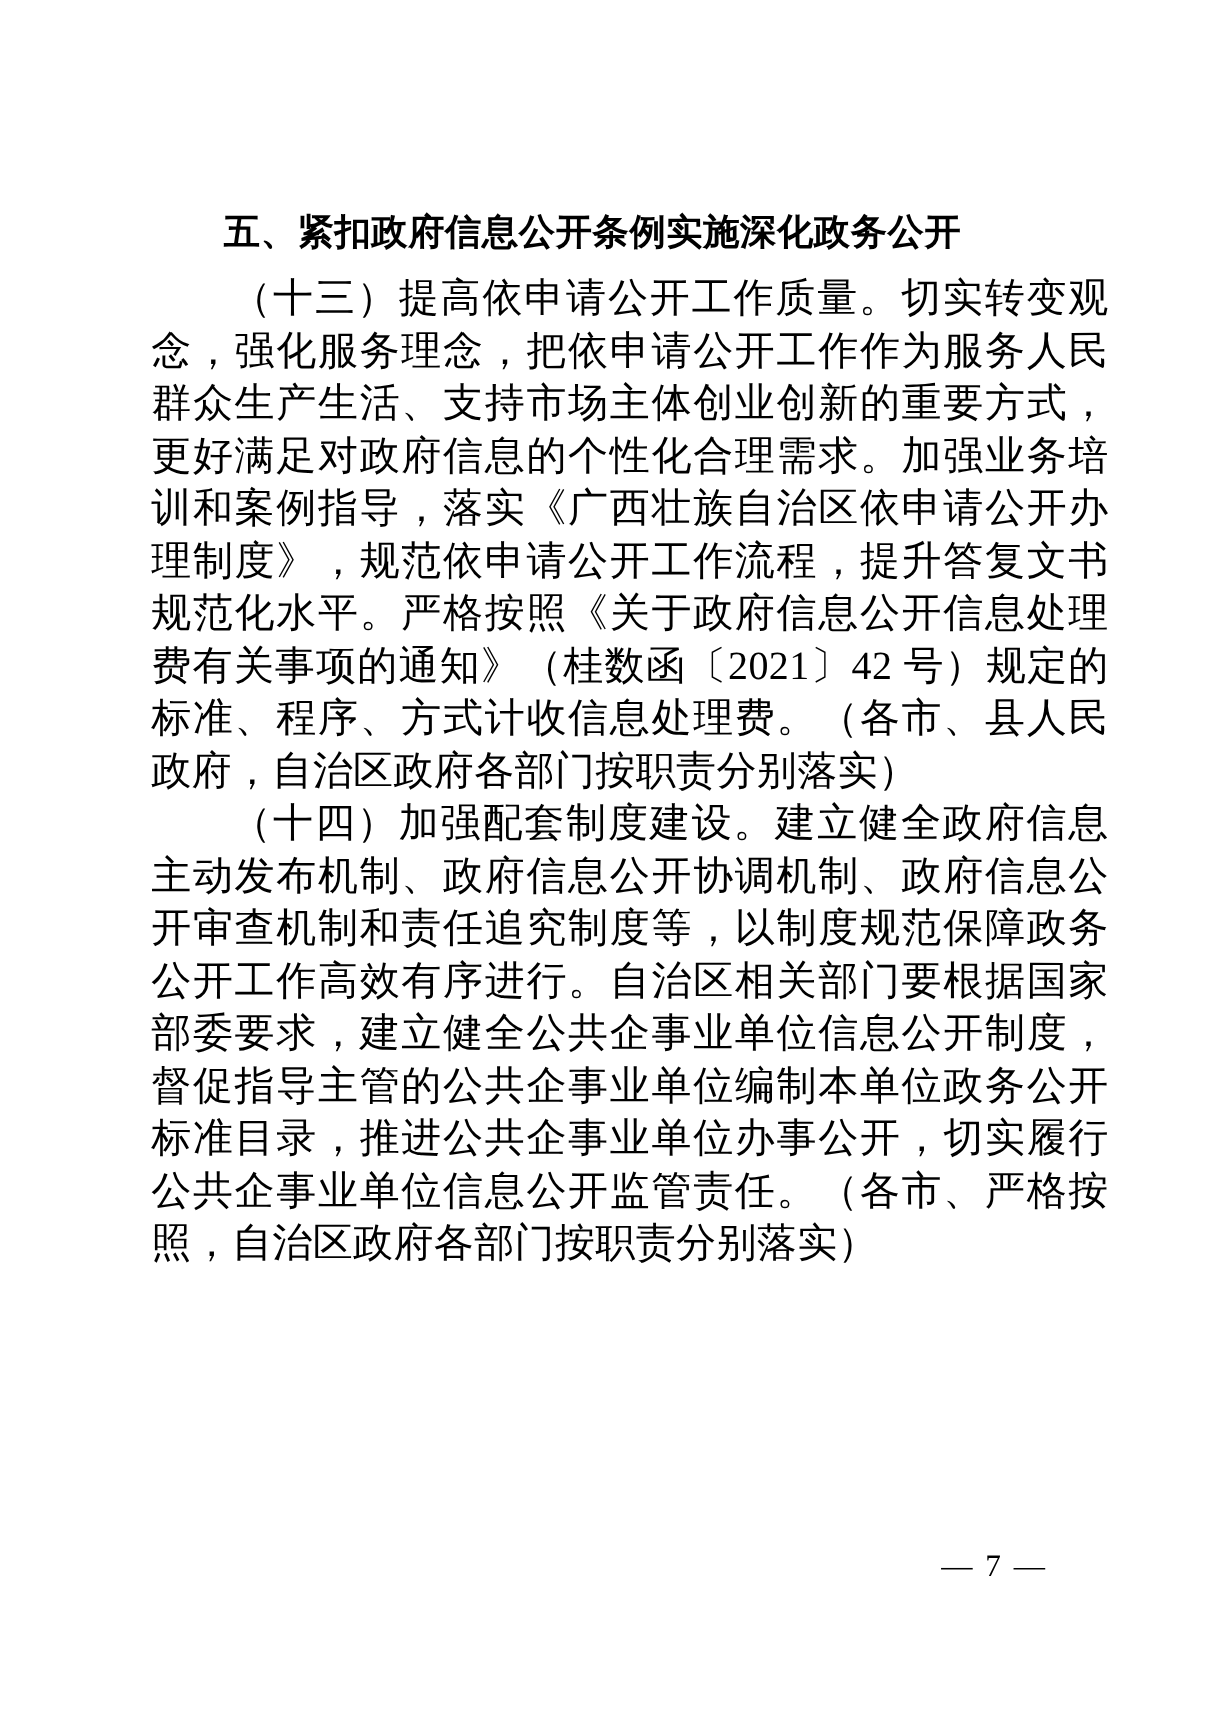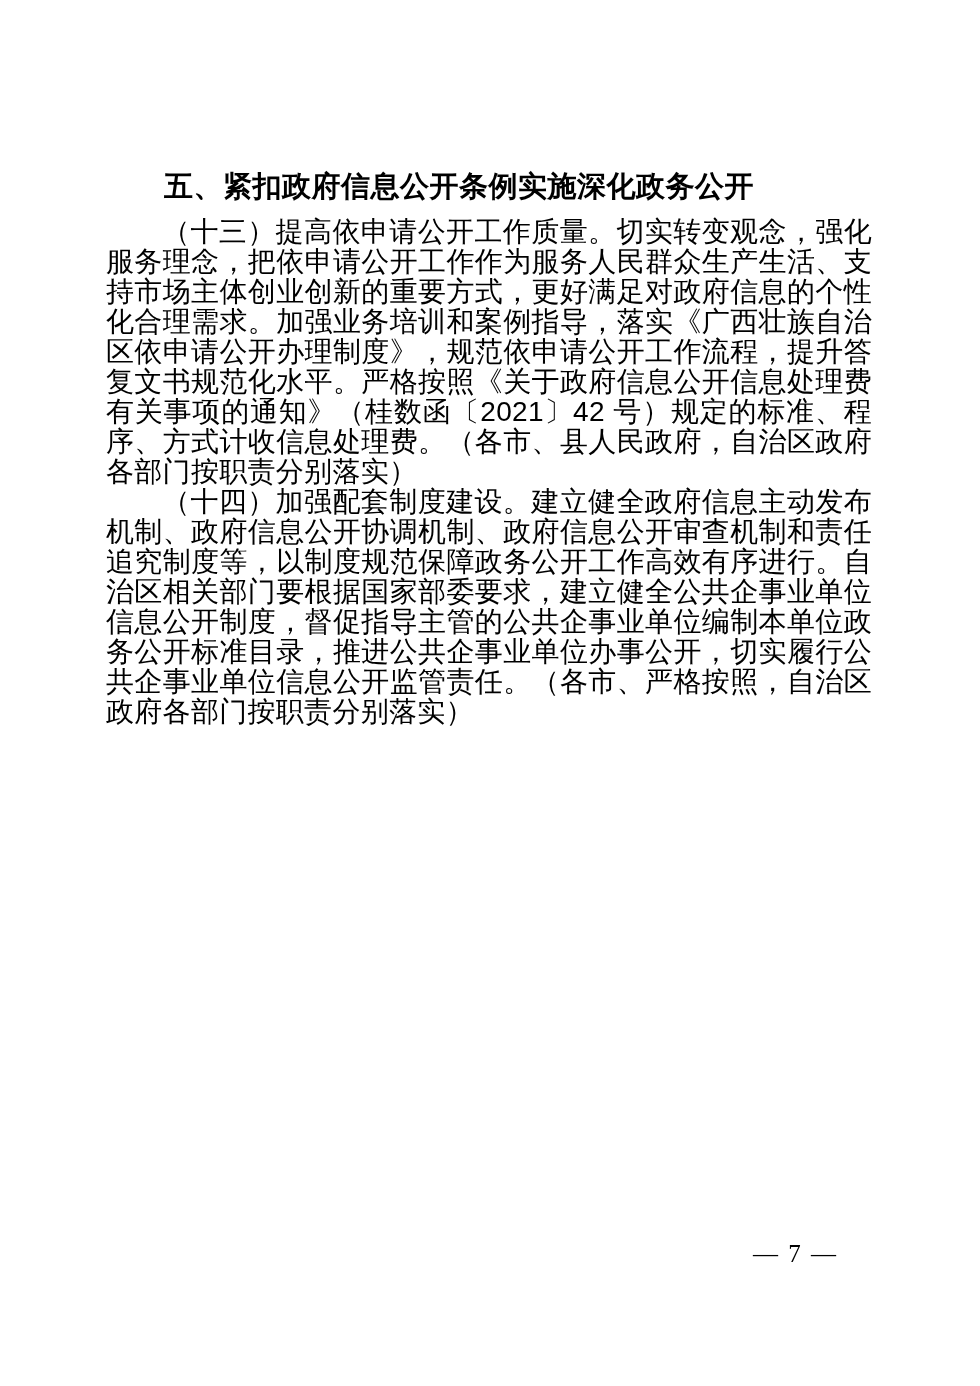--- a/index.html
+++ b/index.html
@@ -10,38 +10,38 @@
   .page {
     position: relative;
     width: 980px;
     height: 1386px;
     background: #ffffff;
     color: #000000;
     overflow: hidden;
   }
   .content {
     position: absolute;
-    left: 106px;
+    left: 121px;
     top: 163px;
     width: 766px;
   }
   .heading {
     font-family: "Liberation Sans", sans-serif;
     font-weight: bold;
     font-size: 29px;
     line-height: 47px;
     text-indent: 2em;
     margin: 0 0 7px 0;
     letter-spacing: 0.5px;
     white-space: nowrap;
   }
   .para {
-    font-family: Liberation Sans, sans-serif;
-    font-size: 28px;
-    line-height: 30px;
+    font-family: Liberation Serif, serif;
+    font-size: 32px;
+    line-height: 42px;
     text-indent: 2em;
     text-align: justify;
     text-justify: inter-character;
     margin: 0;
     letter-spacing: 0.3px;
   }
   .footer {
     position: absolute;
     top: 1240px;
     right: 142px;

